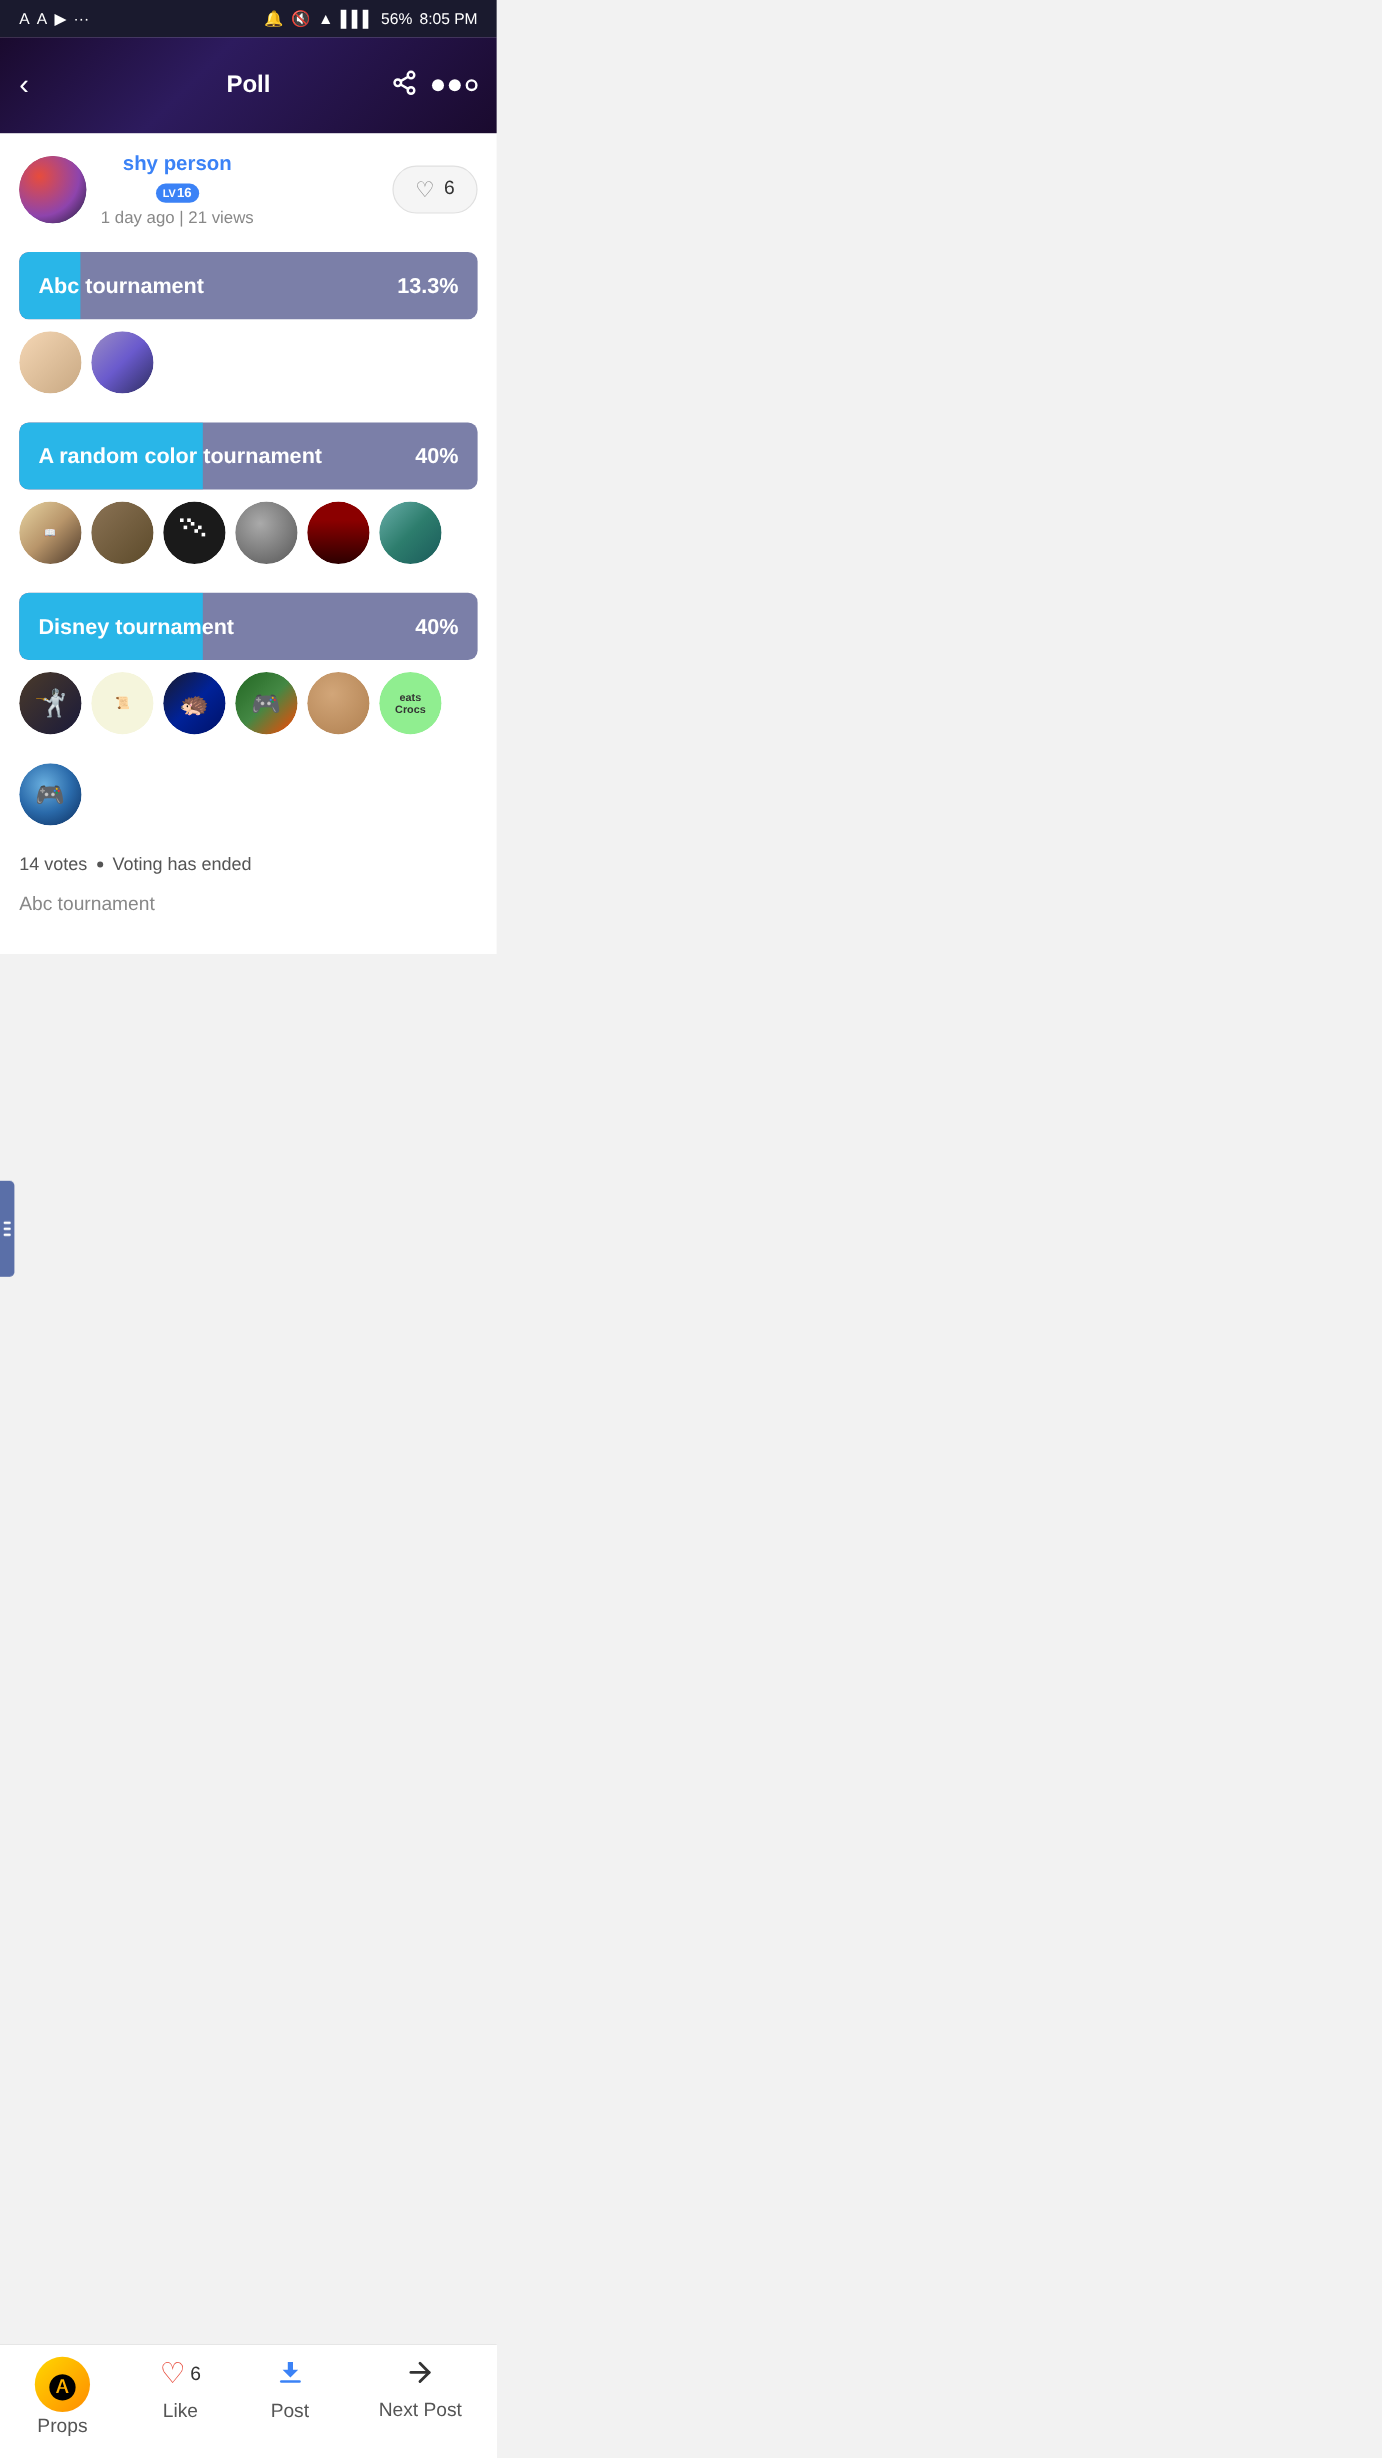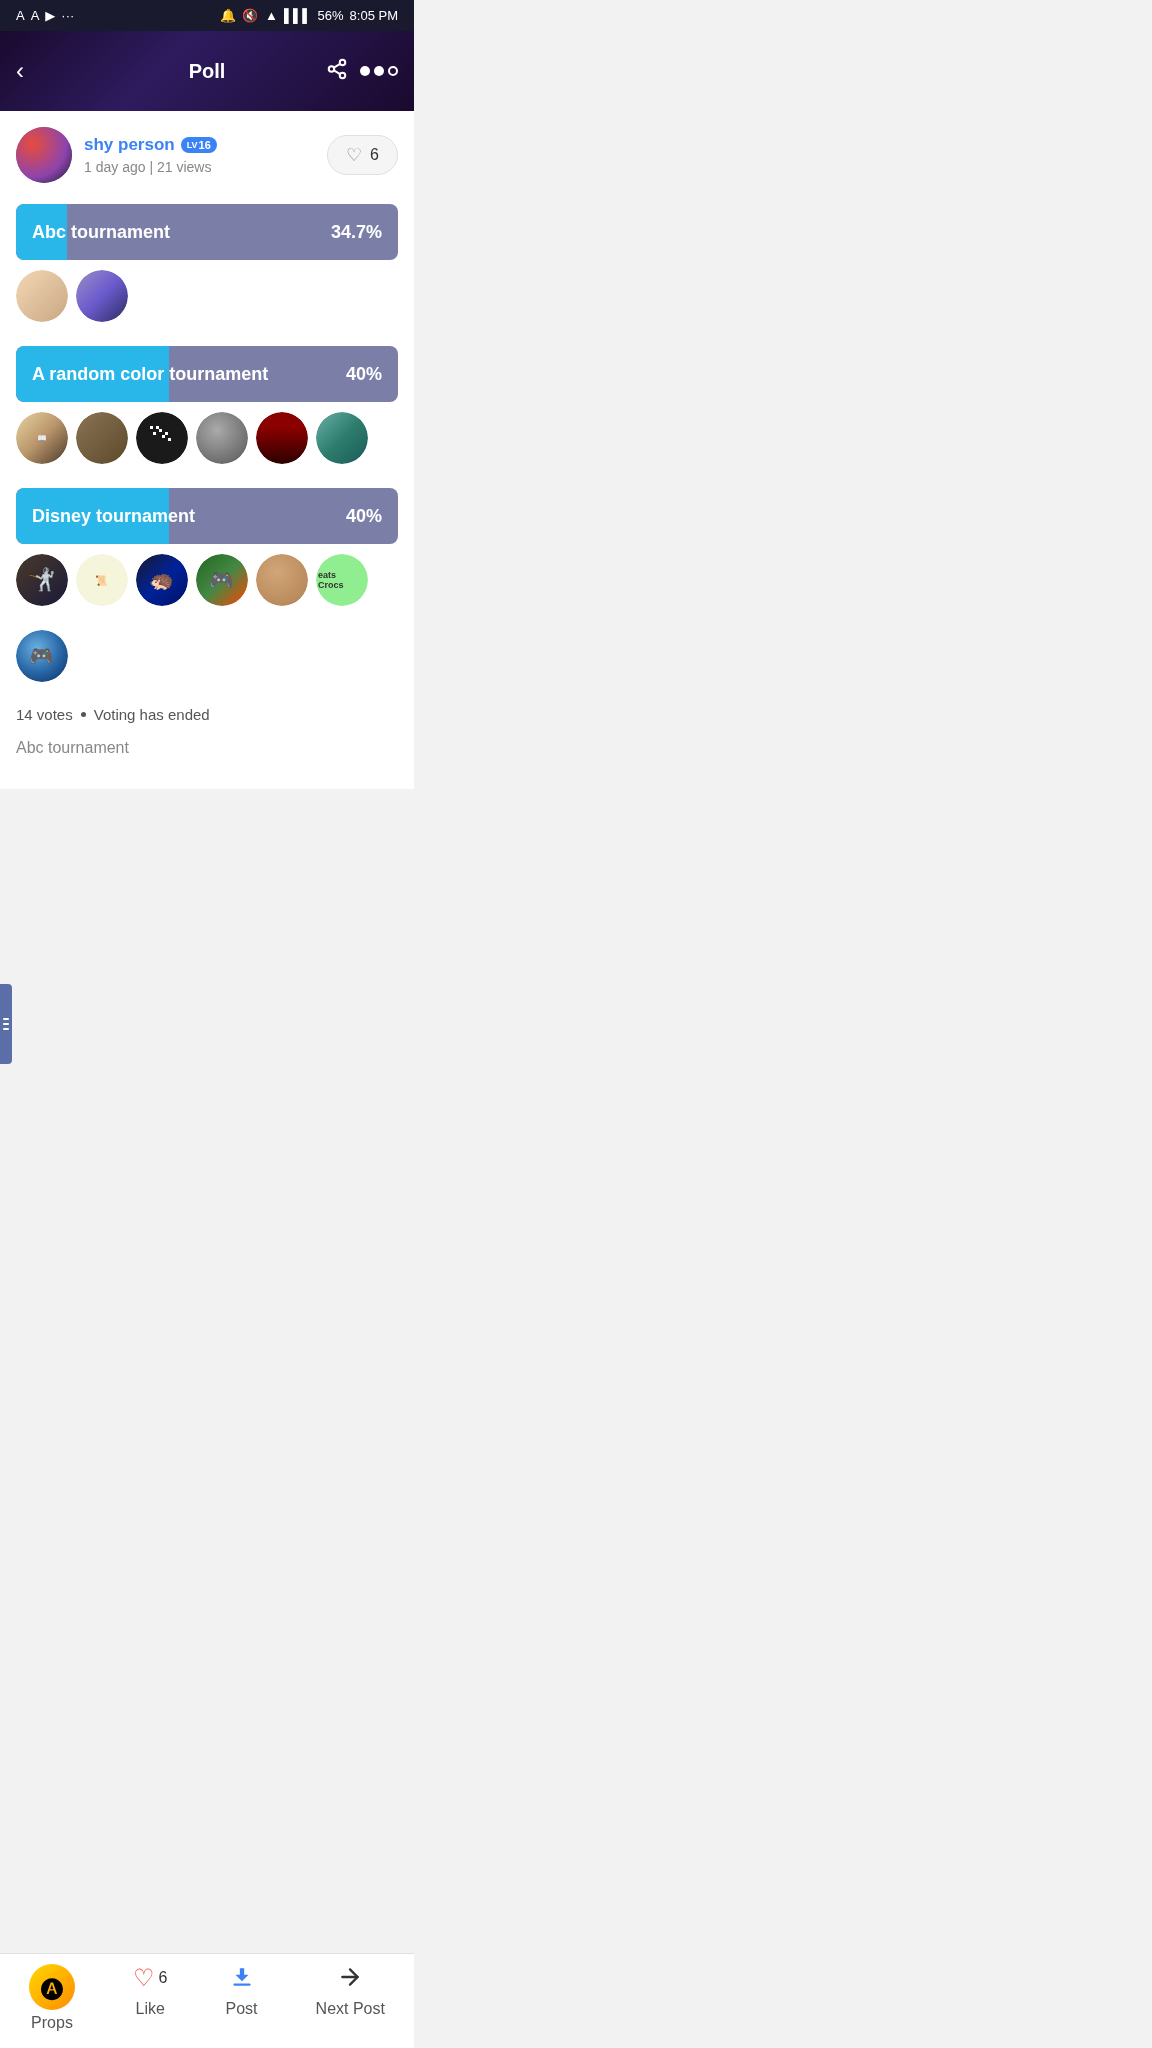--- a/index.html
+++ b/index.html
@@ -125,20 +125,21 @@
       background: radial-gradient(circle at 30% 30%, #e74c3c, #8e44ad 60%, #1a1a2e);
     }
     .user-details { display: flex; flex-direction: column; gap: 4px; }
     .username {
       color: #3b82f6;
       font-size: 17px;
       font-weight: 600;
       display: flex;
       align-items: center;
       gap: 6px;
+      flex-direction: column;
     }
     .level-badge {
       background: #3b82f6;
       color: white;
       font-size: 11px;
       font-weight: 700;
       padding: 2px 6px;
       border-radius: 10px;
       display: flex;
       align-items: center;
@@ -415,21 +416,21 @@
       </div>
     </div>
 
     <div class="poll-section">
 
       <div class="poll-option-wrapper">
         <div class="poll-bar-container">
           <div class="poll-bar-fill" style="width: 13.3%;"></div>
           <div class="poll-bar-content">
             <span class="poll-option-label">Abc tournament</span>
-            <span class="poll-option-pct">34.7%</span>
+            <span class="poll-option-pct">13.3%</span>
           </div>
         </div>
         <div class="voters-row">
           <div class="voter-avatar">
             <div class="voter-avatar-inner av1"></div>
           </div>
           <div class="voter-avatar">
             <div class="voter-avatar-inner av2"></div>
           </div>
         </div>
@@ -493,21 +494,21 @@
           <div class="voter-avatar">
             <div class="voter-avatar-inner av11" style="background: linear-gradient(135deg, #1a1a2a, #002299, #001166); display:flex; align-items:center; justify-content:center; font-size:20px;">🦔</div>
           </div>
           <div class="voter-avatar">
             <div class="voter-avatar-inner av12" style="background: linear-gradient(135deg, #226622, #448844, #ff4400); display:flex; align-items:center; justify-content:center; font-size:20px;">🎮</div>
           </div>
           <div class="voter-avatar">
             <div class="voter-avatar-inner av13" style="background: radial-gradient(circle at 40% 35%, #d2a679, #b08050);"></div>
           </div>
           <div class="voter-avatar">
-            <div class="voter-avatar-inner av14" style="background: #90ee90; display:flex; align-items:flex-start; justify-content:center; font-size:9px; color:#333; text-align:center; padding:2px; font-weight:bold; flex-direction:column;">
+            <div class="voter-avatar-inner av14" style="background: #90ee90; display:flex; align-items:center; justify-content:center; font-size:9px; color:#333; text-align:center; padding:2px; font-weight:bold; flex-direction:column;">
               <span>eats</span>
                 <span>Crocs</span>
             </div>
           </div>
         </div>
       </div>
 
       <div class="poll-option-wrapper">
         <div class="voters-row">
           <div class="voter-avatar">

